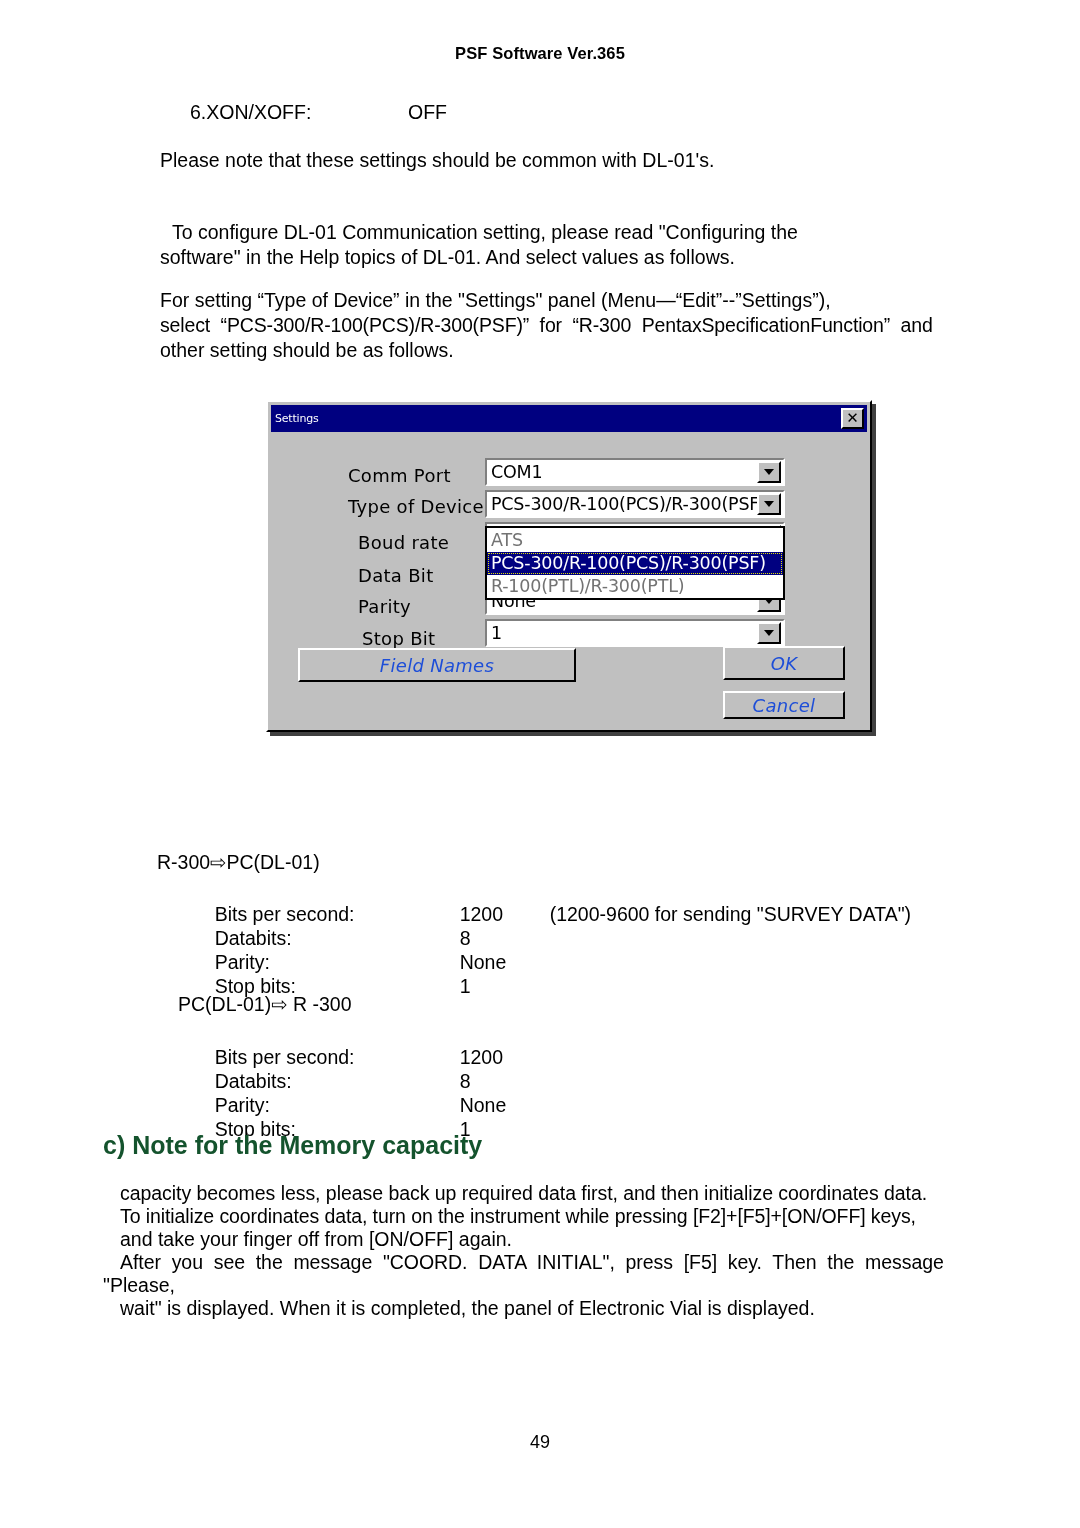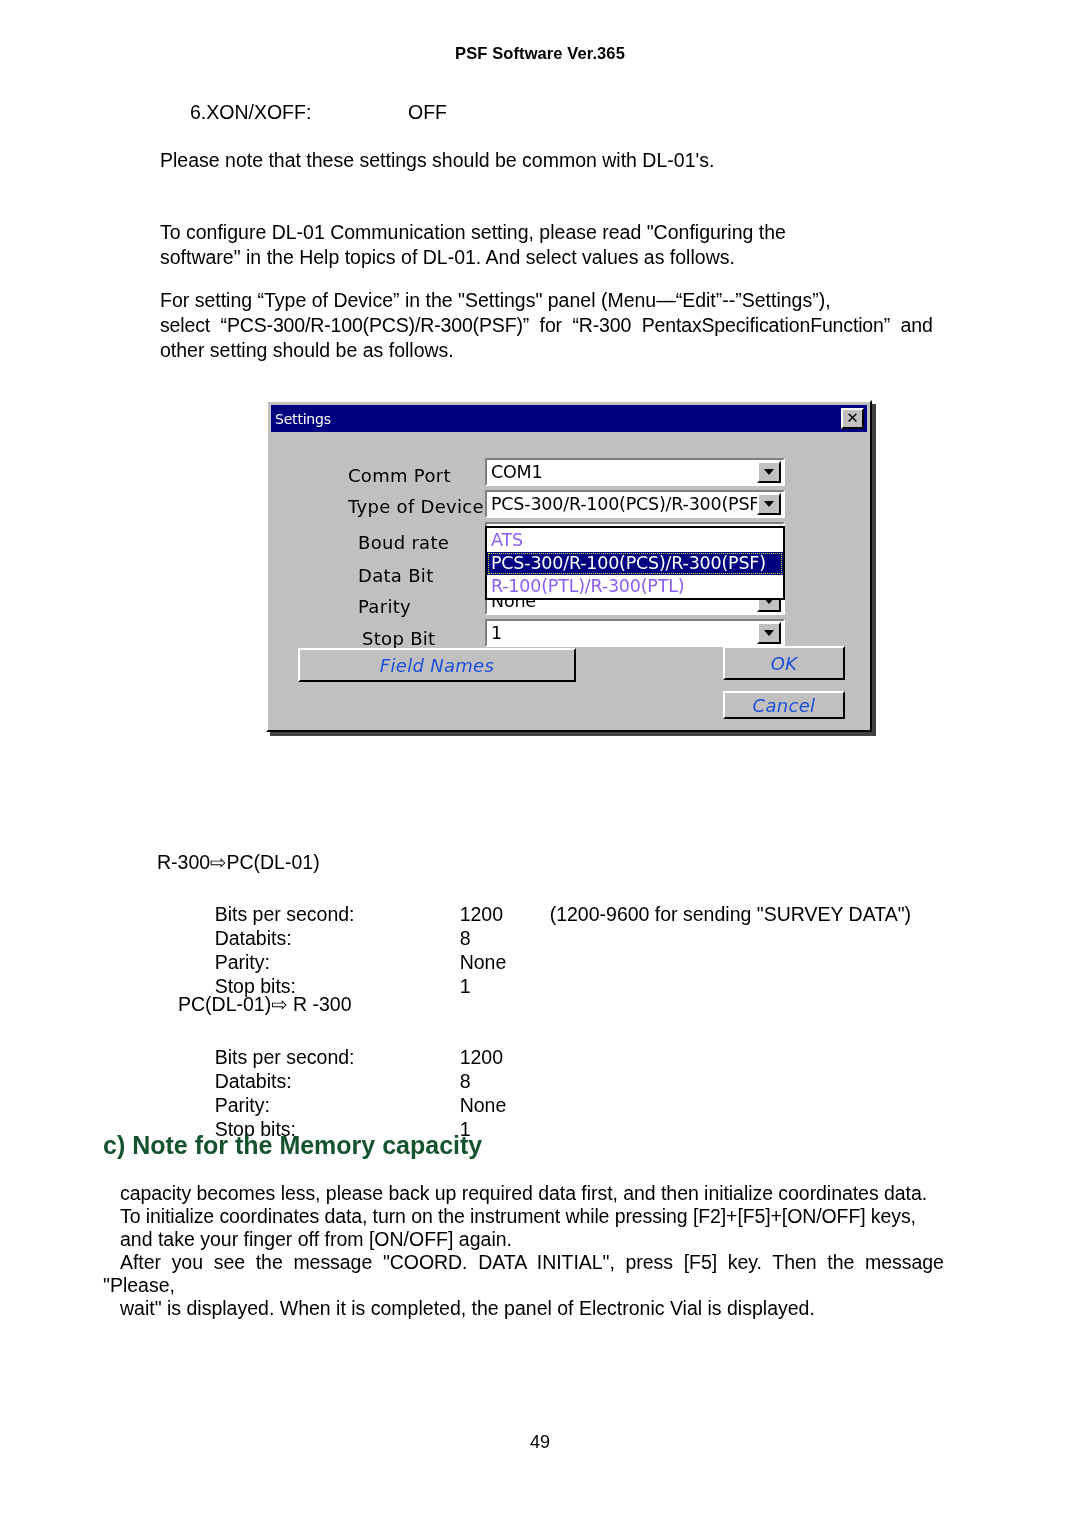--- a/index.html
+++ b/index.html
@@ -99,21 +99,21 @@
     top: 3px;
     width: 596px;
     height: 27px;
     background: #000080;
     display: flex;
     align-items: center;
     justify-content: space-between;
   }
   .titlebar .title {
     color: #ffffff;
-    font-size: 14px;
+    font-size: 11px;
     font-weight: normal;
     padding-left: 4px;
     letter-spacing: -0.2px;
   }
   .close-btn {
     width: 23px;
     height: 21px;
     margin-right: 3px;
     background: #c0c0c0;
     border-top: 2px solid #ffffff;
@@ -197,21 +197,21 @@
     border: 2px solid #000000;
     box-sizing: border-box;
     z-index: 5;
     padding: 1px 0 0 0;
   }
   .dd-item {
     height: 23px;
     line-height: 23px;
     font-size: 17.5px;
     padding-left: 4px;
-    color: #8b5cf6;
+    color: #737373;
     white-space: nowrap;
     overflow: hidden;
     letter-spacing: -0.2px;
     box-sizing: border-box;
   }
   .dd-item.selected {
     background: #000080;
     color: #ffffff;
     outline: 1px dotted #e0e000;
     outline-offset: -2px;
@@ -242,21 +242,21 @@
 <div class="page">
 
   <div class="doc-header">PSF Software Ver.365</div>
 
   <div class="tline" style="left:190px; top:100px;">6.XON/XOFF:</div>
   <div class="tline" style="left:408px; top:100px;">OFF</div>
 
   <div class="tline" style="left:160px; top:148px;">Please note that these settings should be common with DL-01's.</div>
 
 
-  <div class="tline" style="left:160px; top:220px;">To configure DL-01 Communication setting, please read "Configuring the</div>
+  <div class="tline" style="left:172px; top:220px;">To configure DL-01 Communication setting, please read "Configuring the</div>
   <div class="tline" style="left:160px; top:245px;">software" in the Help topics of DL-01. And select values as follows.</div>
 
   <div class="tline" style="left:160px; top:288px;">For setting “Type of Device” in the "Settings" panel (Menu—“Edit”--”Settings”),</div>
   <div class="tline" style="left:160px; top:313px; letter-spacing:-0.15px;">select  “PCS-300/R-100(PCS)/R-300(PSF)”  for  “R-300  PentaxSpecificationFunction”  and</div>
   <div class="tline" style="left:160px; top:338px;">other setting should be as follows.</div>
 
   <div class="dialog-shadow"></div>
   <div class="dialog">
 
     <div class="titlebar">

